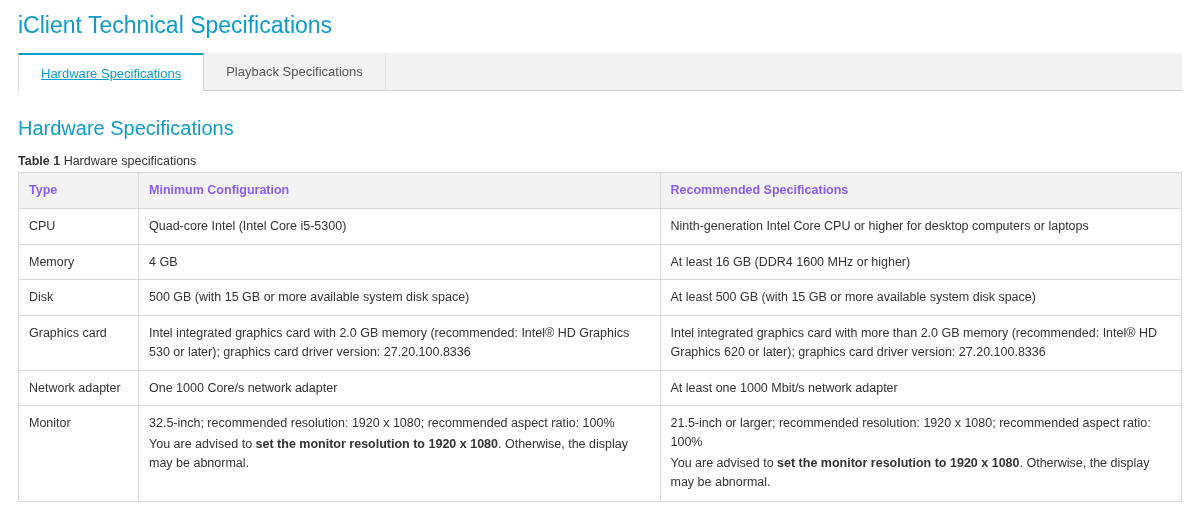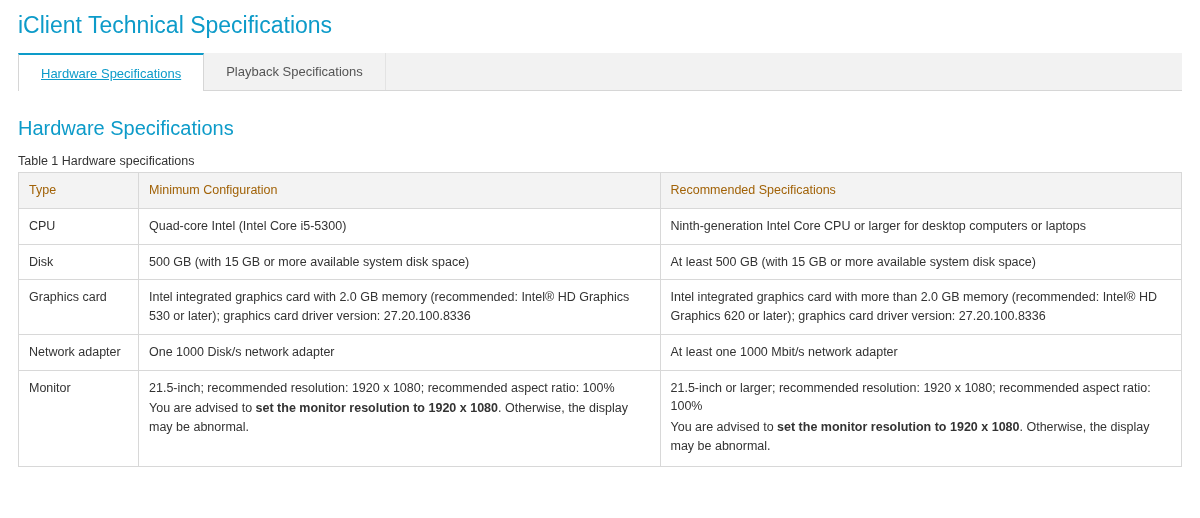--- a/index.html
+++ b/index.html
@@ -53,40 +53,40 @@
     color: #0d9bc9;
     font-weight: 400;
     font-size: 20px;
     margin: 26px 0 14px 0;
   }
   .table-caption {
     font-size: 12.5px;
     margin-bottom: 4px;
     color: #333;
   }
-  .table-caption .cap-bold { font-weight: 400; }
+  .table-caption .cap-bold { font-weight: 700; }
   table.spec-table {
     width: 100%;
     border-collapse: collapse;
     border: 1px solid #c5c5c5;
     table-layout: fixed;
   }
   table.spec-table th, table.spec-table td {
     border: 1px solid #d8d8d8;
     padding: 8px 10px;
     text-align: left;
     vertical-align: top;
     font-size: 12.5px;
     line-height: 1.5;
     word-wrap: break-word;
   }
   table.spec-table th {
     background: #f3f3f3;
-    font-weight: 400;
-    color: #a16207;
+    font-weight: 700;
+    color: #8b5cf6;
   }
   col.col-type { width: 120px; }
   col.col-min { }
   col.col-rec { }
   .cell-block { display: block; margin-bottom: 2px; }
 </style>
 </head>
 <body>
 
 <div class="page">
@@ -118,41 +118,46 @@
       <tr>
         <th>Type</th>
         <th>Minimum Configuration</th>
         <th>Recommended Specifications</th>
       </tr>
     </thead>
     <tbody>
       <tr>
         <td>CPU</td>
         <td>Quad-core Intel (Intel Core i5-5300)</td>
-        <td>Ninth-generation Intel Core CPU or larger for desktop computers or laptops</td>
+        <td>Ninth-generation Intel Core CPU or higher for desktop computers or laptops</td>
+      </tr>
+      <tr>
+        <td>Memory</td>
+        <td>4 GB</td>
+        <td>At least 16 GB (DDR4 1600 MHz or higher)</td>
       </tr>
       <tr>
         <td>Disk</td>
         <td>500 GB (with 15 GB or more available system disk space)</td>
         <td>At least 500 GB (with 15 GB or more available system disk space)</td>
       </tr>
       <tr>
         <td>Graphics card</td>
         <td>Intel integrated graphics card with 2.0 GB memory (recommended: Intel® HD Graphics 530 or later); graphics card driver version: 27.20.100.8336</td>
         <td>Intel integrated graphics card with more than 2.0 GB memory (recommended: Intel® HD Graphics 620 or later); graphics card driver version: 27.20.100.8336</td>
       </tr>
       <tr>
         <td>Network adapter</td>
-        <td>One 1000 Disk/s network adapter</td>
+        <td>One 1000 Core/s network adapter</td>
         <td>At least one 1000 Mbit/s network adapter</td>
       </tr>
       <tr>
         <td>Monitor</td>
         <td>
-          <span class="cell-block">21.5-inch; recommended resolution: 1920 x 1080; recommended aspect ratio: 100%</span>
+          <span class="cell-block">32.5-inch; recommended resolution: 1920 x 1080; recommended aspect ratio: 100%</span>
           <span class="cell-block">
             <span>You are advised to </span><strong>set the monitor resolution to 1920 x 1080</strong><span>. Otherwise, the display may be abnormal.</span>
           </span>
         </td>
         <td>
           <span class="cell-block">21.5-inch or larger; recommended resolution: 1920 x 1080; recommended aspect ratio: 100%</span>
           <span class="cell-block">
             <span>You are advised to </span><strong>set the monitor resolution to 1920 x 1080</strong><span>. Otherwise, the display may be abnormal.</span>
           </span>
         </td>

